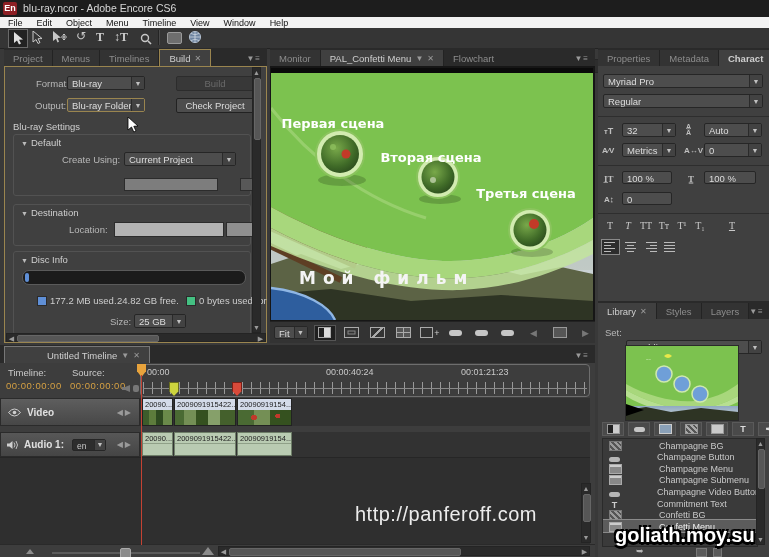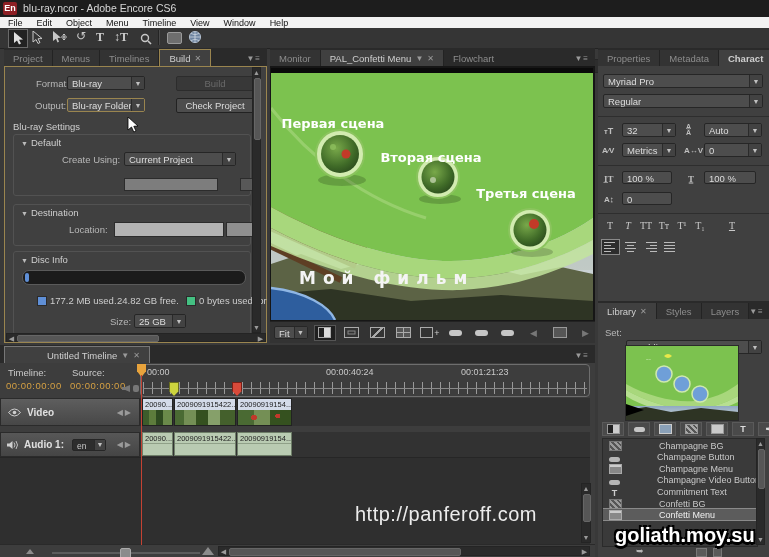--- a/index.html
+++ b/index.html
@@ -465,20 +465,24 @@
         </div>
       <div class="lrow">
           <span class="licon li-btn"></span>
           <span>Champagne Button</span>
         </div>
       <div class="lrow">
           <span class="licon li-menu"></span>
           <span>Champagne Menu</span>
         </div>
       <div class="lrow">
+          <span class="licon li-menu"></span>
+          <span>Champagne Submenu</span>
+        </div>
+      <div class="lrow">
           <span class="licon li-btn"></span>
           <span>Champagne Video Button</span>
         </div>
       <div class="lrow">
           <span class="licon li-text">T</span>
           <span>Commitment Text</span>
         </div>
       <div class="lrow">
           <span class="licon li-bg"></span>
           <span>Confetti BG</span>

